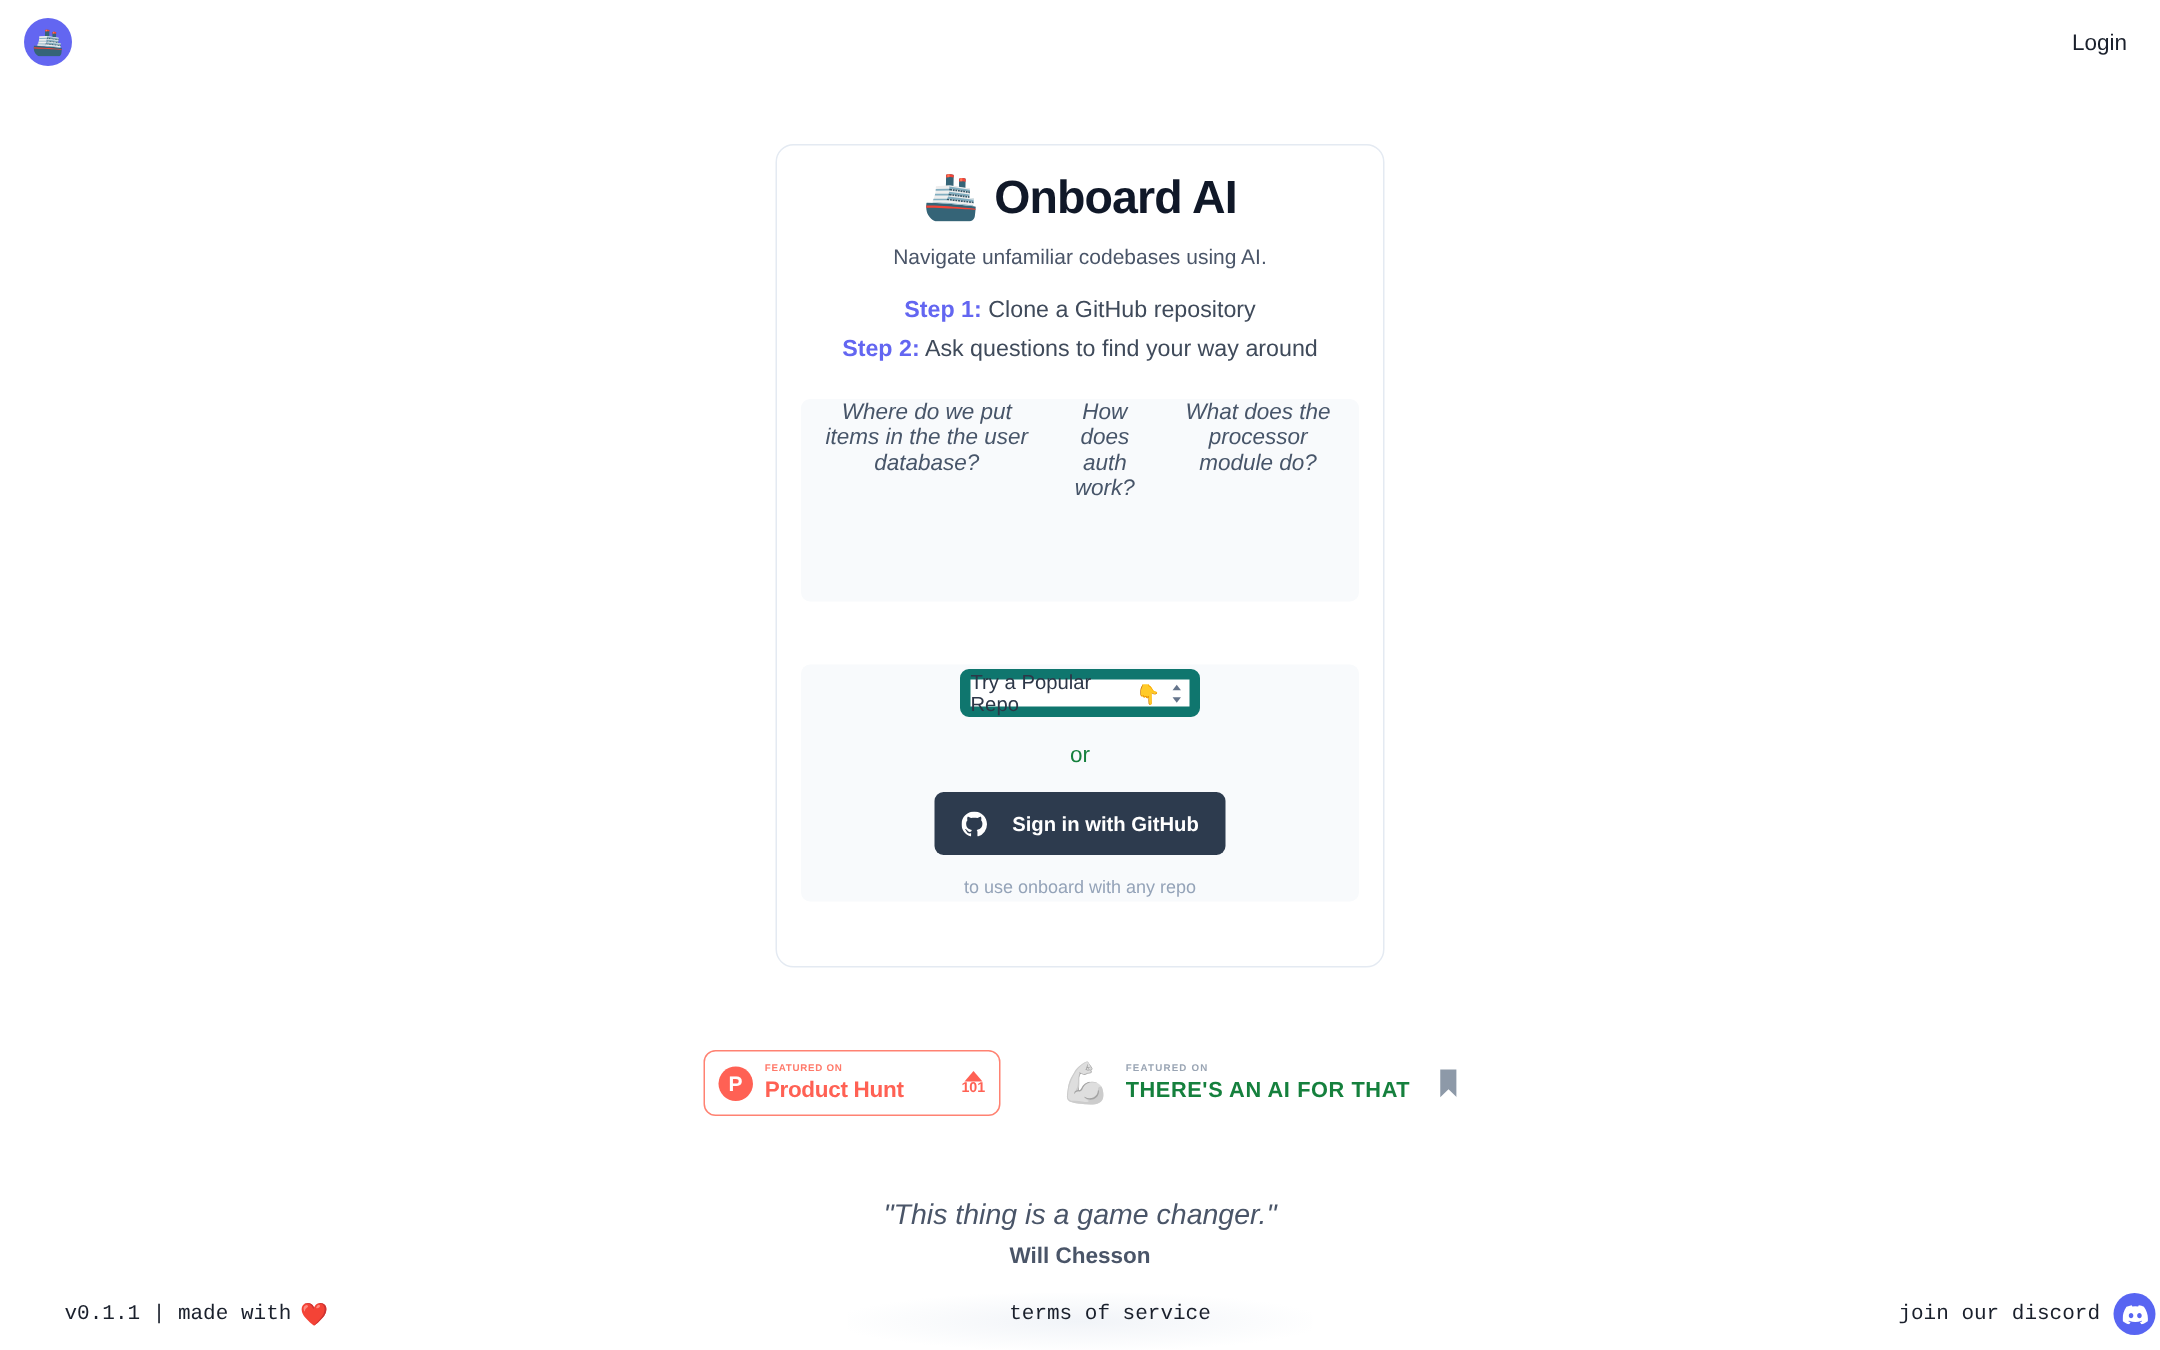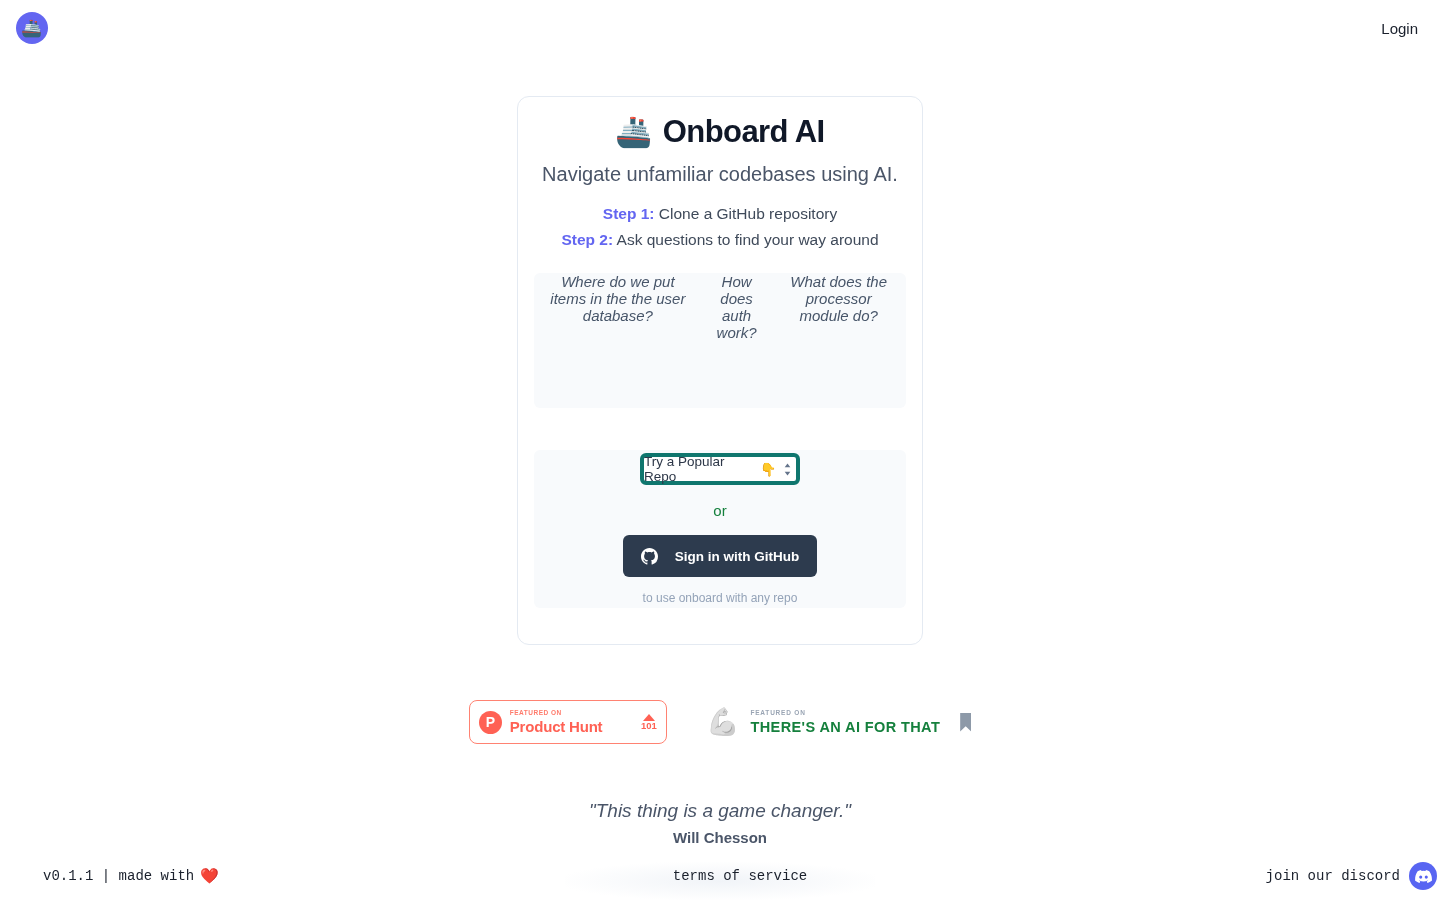--- a/index.html
+++ b/index.html
@@ -62,21 +62,21 @@
   }
   .brand-emoji { font-size: 30px; line-height: 1; }
   .brand-title {
     font-size: 31px;
     font-weight: 700;
     letter-spacing: -0.6px;
     color: #101828;
   }
   .tagline {
     text-align: center;
-    font-size: 20px;
+    font-size: 14px;
     color: #4a5568;
     margin-top: 13px;
   }
   .steps { margin-top: 19px; }
   .step-line {
     text-align: center;
     font-size: 15.5px;
     color: #3f4a5a;
     margin-bottom: 8px;
   }
@@ -111,21 +111,21 @@
     display: flex;
     flex-direction: column;
     align-items: center;
     justify-content: center;
     gap: 0;
   }
   .repo-select {
     width: 160px;
     height: 32px;
     background: #ffffff;
-    border: 4px solid #0f766e;
+    border: 7px solid #0f766e;
     border-radius: 6px;
     display: flex;
     align-items: center;
     justify-content: center;
     gap: 3px;
     font-size: 13.5px;
     color: #2d3748;
     cursor: pointer;
     position: relative;
     padding-right: 4px;

